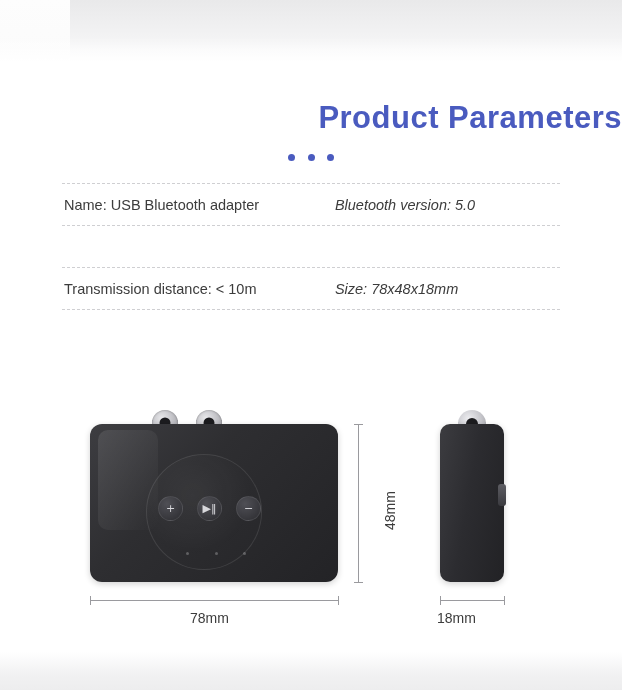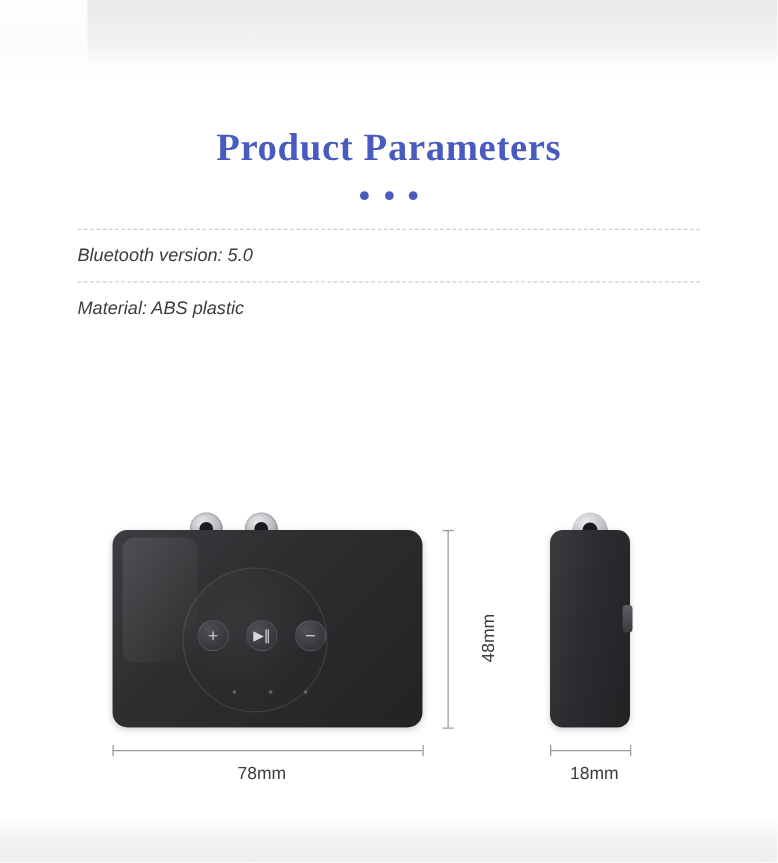--- a/index.html
+++ b/index.html
@@ -55,22 +55,22 @@
     width: 622px;
     height: 38px;
     background: linear-gradient(180deg, #ffffff 0%, #f1f1f2 60%, #ededee 100%);
   }
 
   .title {
     position: absolute;
     top: 100px;
     left: 0;
     width: 622px;
-    text-align: center;
-    font-family: Liberation Serif, serif;
+    text-align: right;
+    font-family: Liberation Sans, sans-serif;
     font-weight: bold;
     font-size: 31px;
     letter-spacing: 0.5px;
     color: #4a5bbf;
   }
   .dots {
     position: absolute;
     top: 148px;
     left: 0;
     width: 622px;
@@ -303,24 +303,28 @@
   <div class="title">Product Parameters</div>
 
   <div class="dots">
     <span></span>
     <span></span>
     <span></span>
   </div>
 
   <div class="spec-table">
     <div class="spec-row">
+      <div class="spec-cell left">Name: USB Bluetooth adapter</div>
       <div class="spec-cell right">Bluetooth version: 5.0</div>
     </div>
     <div class="spec-row">
-      <div class="spec-cell right">Material: ABS plastic</div>
+    </div>
+    <div class="spec-row last">
+      <div class="spec-cell left">Transmission distance: &lt; 10m</div>
+      <div class="spec-cell right">Size: 78x48x18mm</div>
     </div>
   </div>
 
   <div class="device-area">
 
     <div class="jack-stem" id="stem-left"></div>
     <div class="jack-stem" id="stem-right"></div>
     <div class="jack" id="jack-left">
         <span class="hole"></span>
       </div>
@@ -355,16 +359,16 @@
     <div class="dim-label rot" style="left:382px; top:150px;">48mm</div>
 
     <div class="dim-line-h" style="left:90px; top:220px; width:248px;"></div>
     <div class="cap v" style="left:90px; top:216px;"></div>
     <div class="cap v" style="left:338px; top:216px;"></div>
     <div class="dim-label" style="left:190px; top:230px;">78mm</div>
 
     <div class="dim-line-h" style="left:440px; top:220px; width:64px;"></div>
     <div class="cap v" style="left:440px; top:216px;"></div>
     <div class="cap v" style="left:504px; top:216px;"></div>
-    <div class="dim-label" style="left:456px; top:230px;">18mm</div>
+    <div class="dim-label" style="left:437px; top:230px;">18mm</div>
 
   </div>
 </div>
 
 </body></html>

